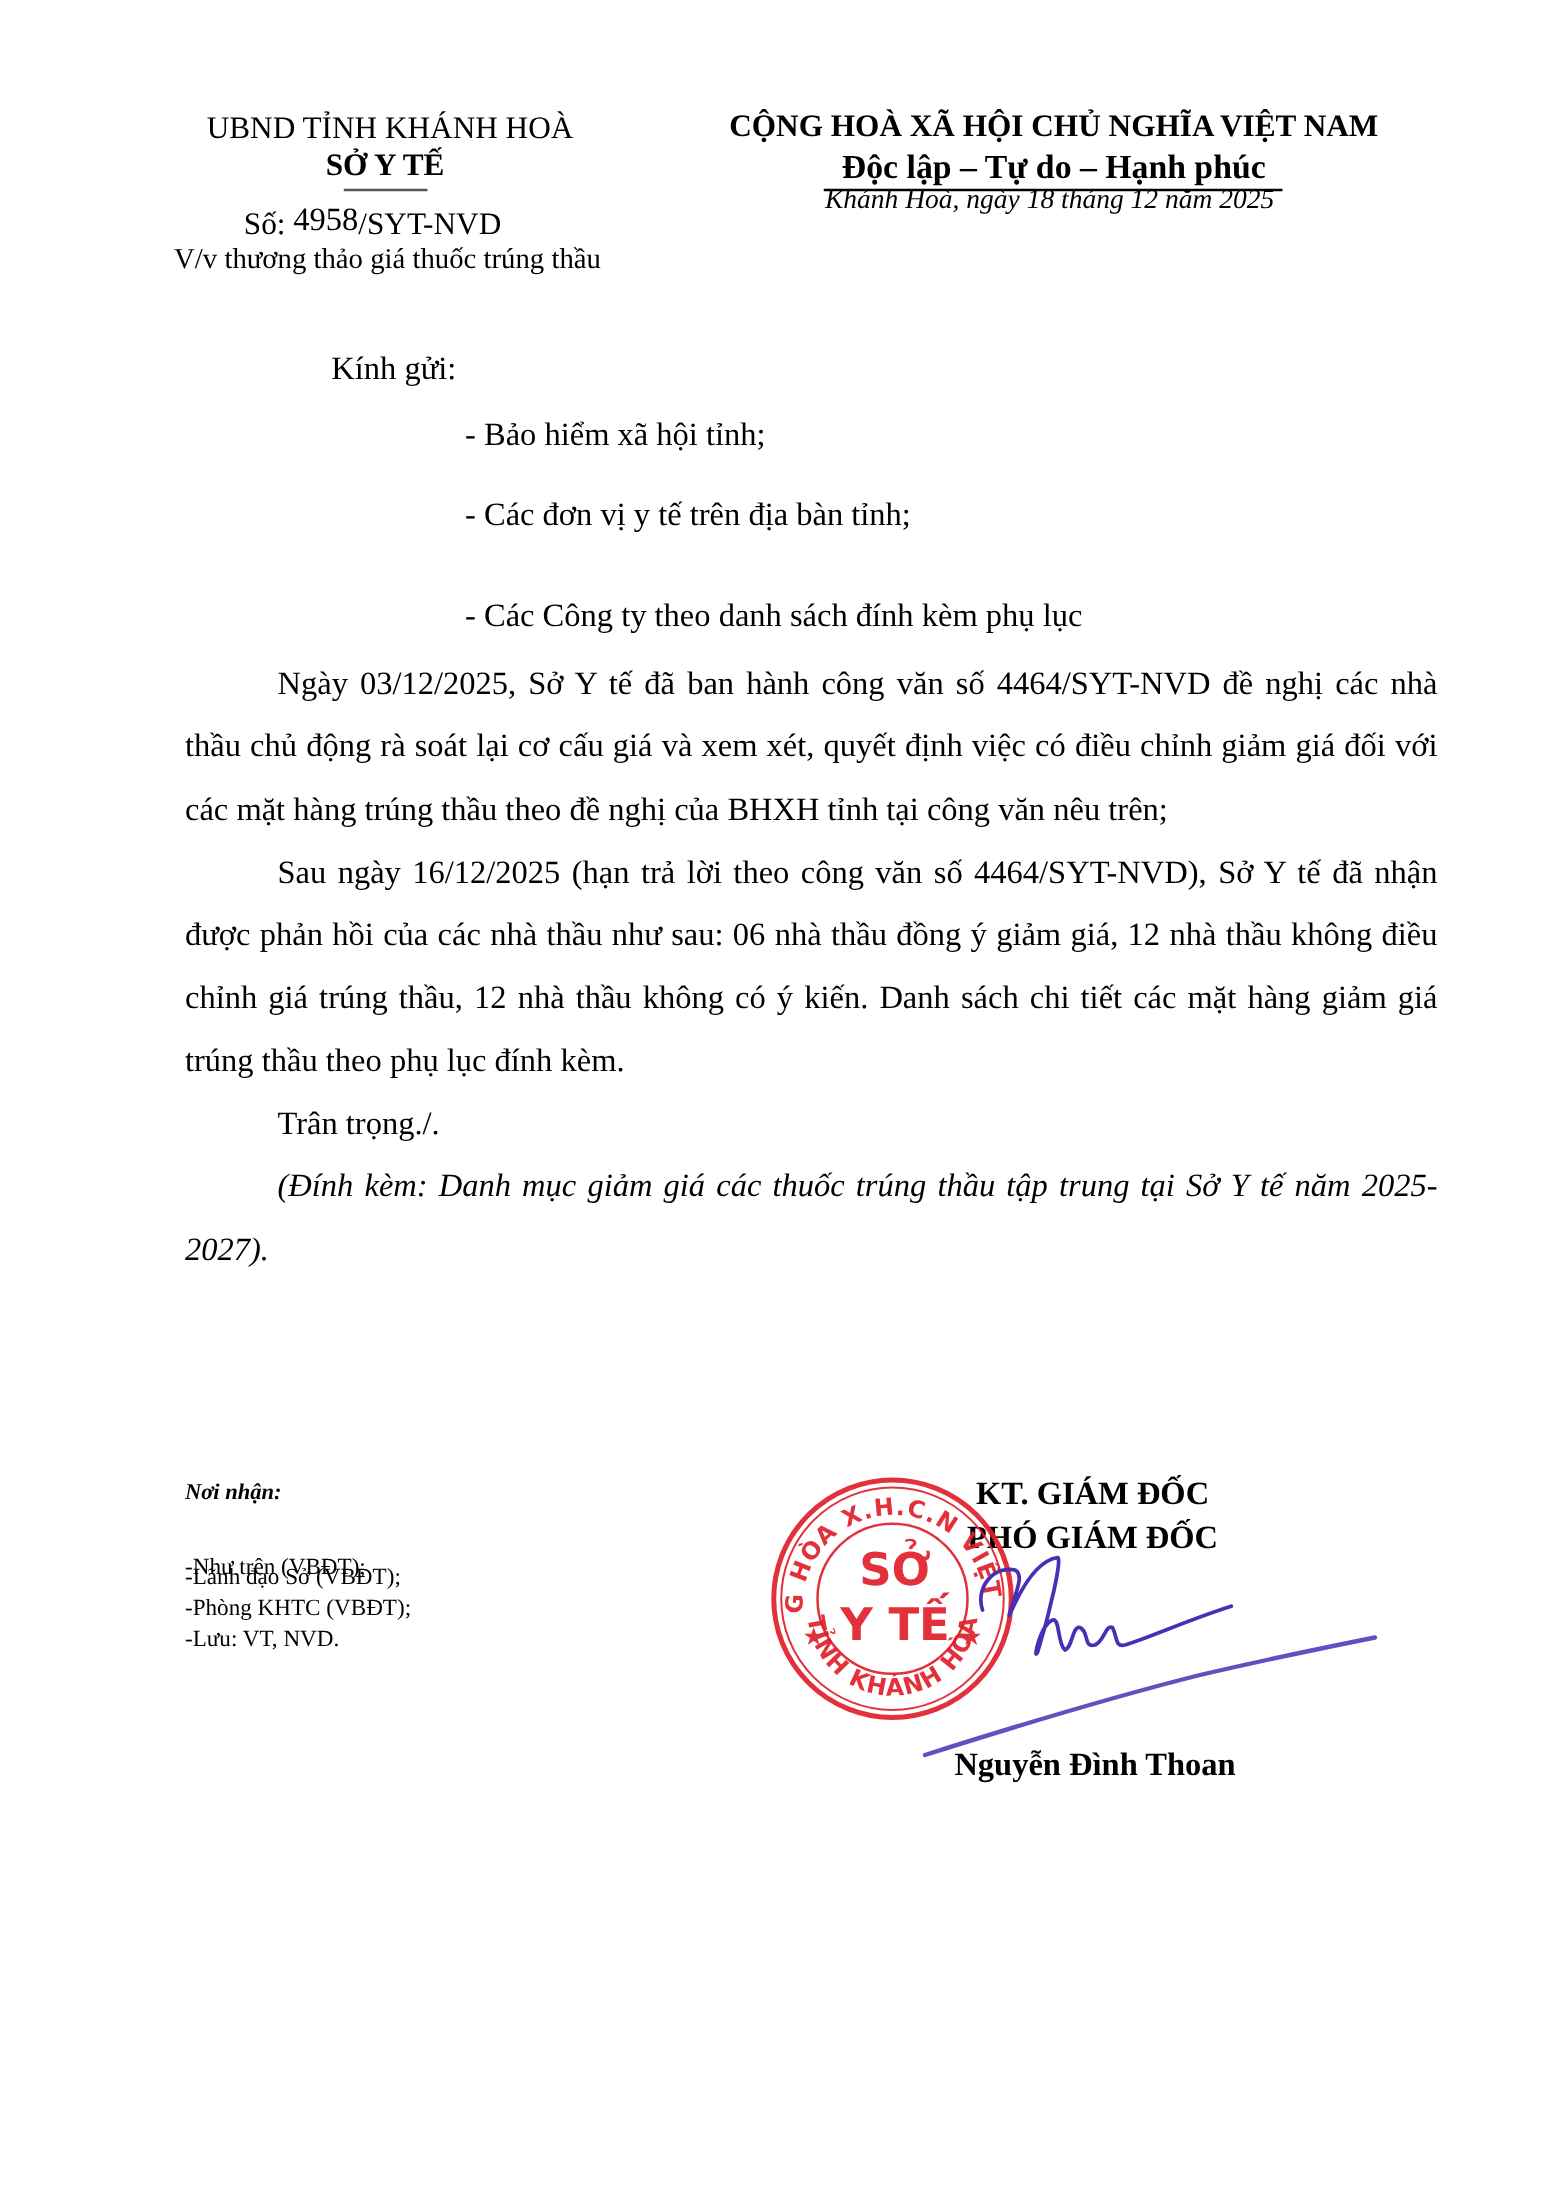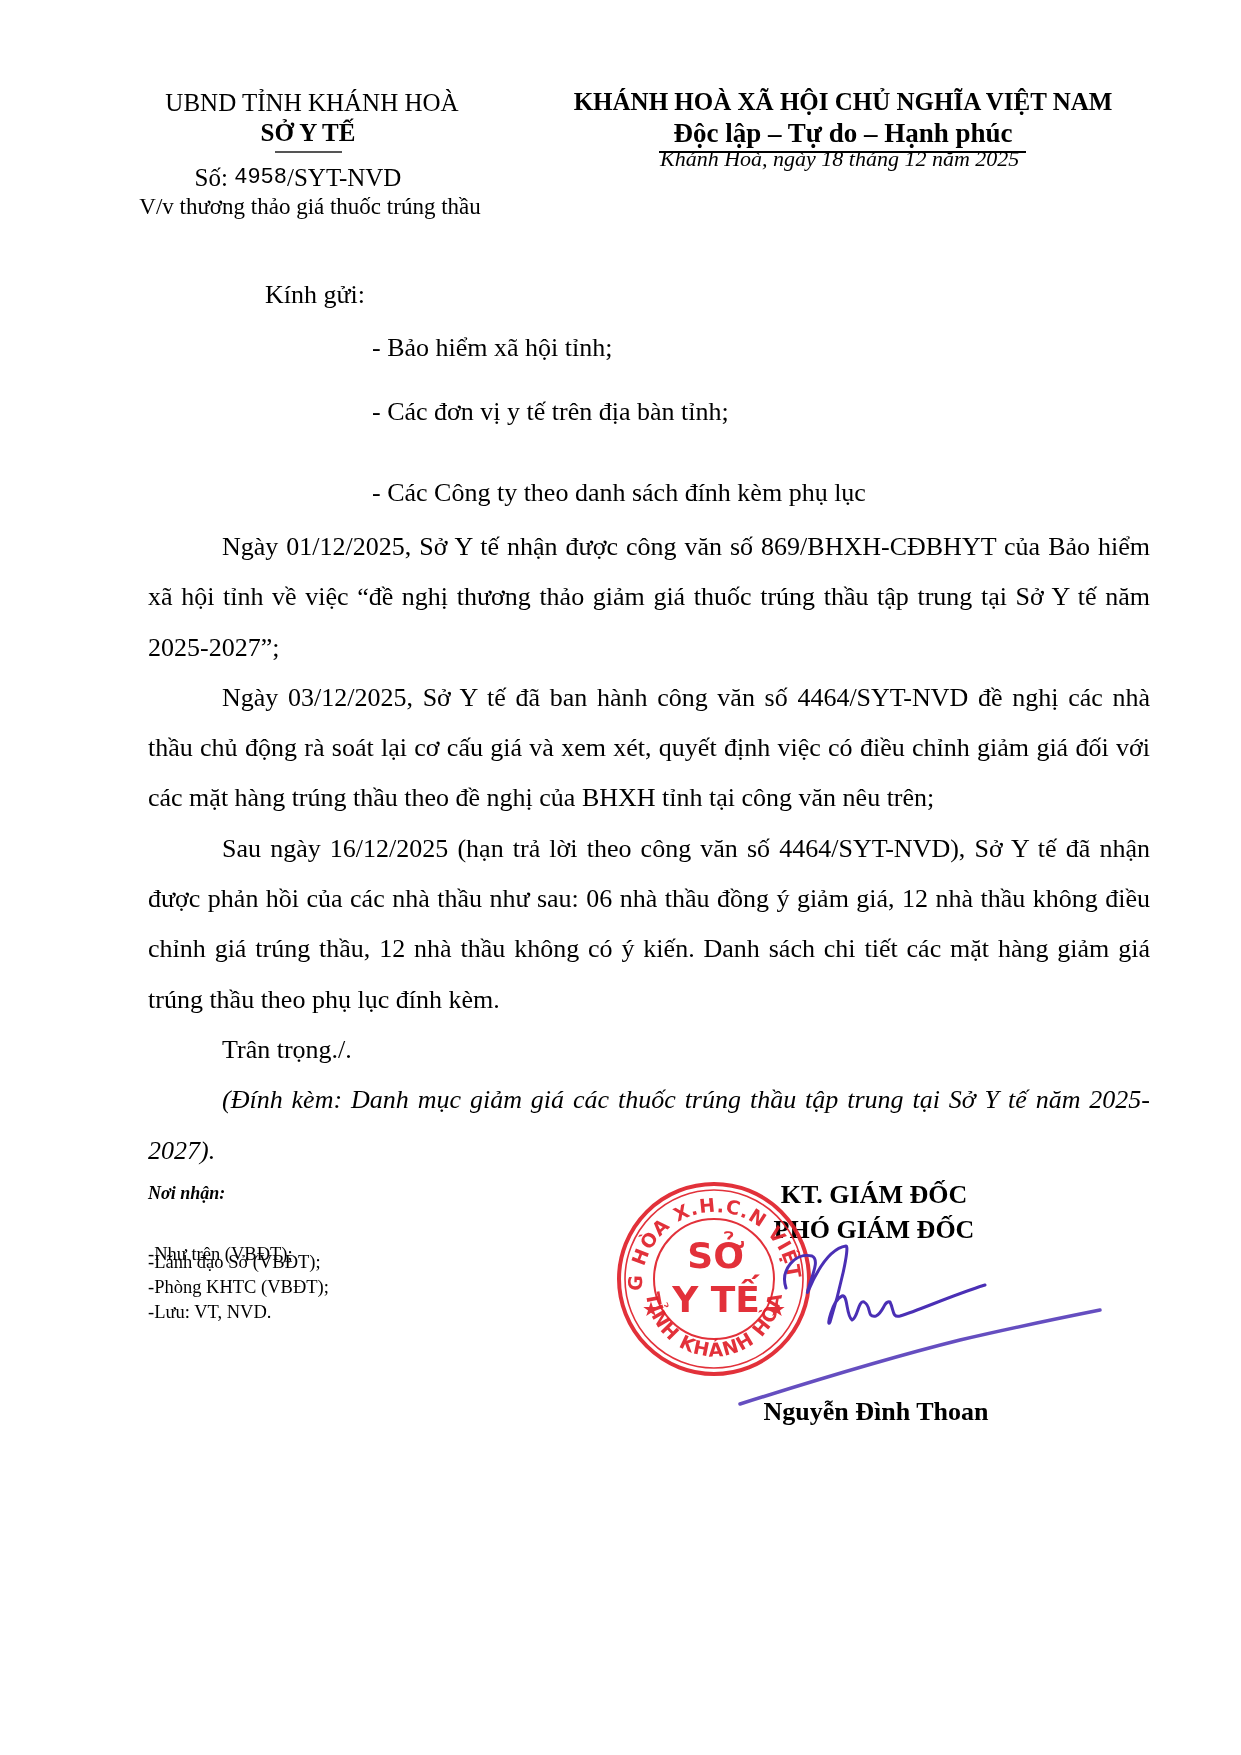--- a/index.html
+++ b/index.html
@@ -5,21 +5,21 @@
   html, body { margin: 0; padding: 0; background: #ffffff; }
   body {
     width: 1241px; height: 1755px; position: relative; overflow: hidden;
     font-family: "Liberation Serif", "DejaVu Serif", serif; color: #000;
   }
   .abs { position: absolute; white-space: nowrap; }
   .hl-org { top: 89px; left: 312px; transform: translateX(-50%); font-size: 25px; width: auto; }
   .hl-dept { top: 119px; left: 308px; transform: translateX(-50%); font-size: 25px; font-weight: bold; width: auto; }
   .hl-dept-line { top: 151px; left: 275px; width: 67px; height: 2px; background: #555; }
   .hl-num { top: 164px; left: 298px; transform: translateX(-50%); font-size: 25px; width: auto; }
-  .hl-num .n { font-size: 22px; position: relative; top: -3px; font-family: Liberation Mono, monospace; }
+  .hl-num .n { font-size: 26px; position: relative; top: -3px; }
   .hl-subj { top: 194px; left: 310px; transform: translateX(-50%); font-size: 23px; width: auto; }
 
   
   .hr-nation { top: 88px; left: 843px; transform: translateX(-50%); font-size: 25px; font-weight: bold; }
   .hr-motto { top: 118px; left: 843px; transform: translateX(-50%); font-size: 27px; font-weight: bold; }
   .hr-motto-line { top: 151px; left: 659px; width: 367px; height: 2px; background: #000; }
   .hr-date { top: 146px; left: 660px; font-size: 22px; font-style: italic; }
 
   
   .salute { top: 280px; left: 265px; font-size: 26px; }
@@ -42,32 +42,31 @@
 </style>
 </head>
 <body>
 
 <div class="abs hl-org">UBND TỈNH KHÁNH HOÀ</div>
 <div class="abs hl-dept">SỞ Y TẾ</div>
 <div class="abs hl-dept-line"></div>
 <div class="abs hl-num"><span>Số: </span><span class="n">4958</span><span>/SYT-NVD</span></div>
 <div class="abs hl-subj">V/v thương thảo giá thuốc trúng thầu</div>
 
-<div class="abs hr-nation">KHÁNH HOÀ XÃ HỘI CHỦ NGHĨA VIỆT NAM</div>
+<div class="abs hr-nation">CỘNG HOÀ XÃ HỘI CHỦ NGHĨA VIỆT NAM</div>
 <div class="abs hr-motto">Độc lập – Tự do – Hạnh phúc</div>
 <div class="abs hr-motto-line"></div>
 <div class="abs hr-date">Khánh Hoà, ngày 18 tháng 12 năm 2025</div>
 
 <div class="abs salute">Kính gửi:</div>
 <div class="abs recip" style="top:333px;">- Bảo hiểm xã hội tỉnh;</div>
 <div class="abs recip" style="top:397px;">- Các đơn vị y tế trên địa bàn tỉnh;</div>
 <div class="abs recip" style="top:461px;margin-top:17px;">- Các Công ty theo danh sách đính kèm phụ lục</div>
 
 <div class="body" style="top:522px;">
-  <p>Ngày 01/12/2025, Sở Y tế nhận được công văn số 869/BHXH-CĐBHYT của Bảo hiểm xã hội tỉnh về việc “đề nghị thương thảo giảm giá thuốc trúng thầu tập trung tại Sở Y tế năm 2025-2027”;</p>
   <p>Ngày 03/12/2025, Sở Y tế đã ban hành công văn số 4464/SYT-NVD đề nghị các nhà thầu chủ động rà soát lại cơ cấu giá và xem xét, quyết định việc có điều chỉnh giảm giá đối với các mặt hàng trúng thầu theo đề nghị của BHXH tỉnh tại công văn nêu trên;</p>
   <p>Sau ngày 16/12/2025 (hạn trả lời theo công văn số 4464/SYT-NVD), Sở Y tế đã nhận được phản hồi của các nhà thầu như sau: 06 nhà thầu đồng ý giảm giá, 12 nhà thầu không điều chỉnh giá trúng thầu, 12 nhà thầu không có ý kiến. Danh sách chi tiết các mặt hàng giảm giá trúng thầu theo phụ lục đính kèm.</p>
   <p>Trân trọng./.</p>
   <p class="italic">(Đính kèm: Danh mục giảm giá các thuốc trúng thầu tập trung tại Sở Y tế năm 2025-2027).</p>
 </div>
 
 <div class="abs recv-title">Nơi nhận:</div>
 <div class="abs recv-item" style="top:1220px;margin-top:24px;">-Như trên (VBĐT);</div>
 <div class="abs recv-item" style="top:1252px;text-align:right;">-Lãnh đạo Sở (VBĐT);</div>
 <div class="abs recv-item" style="top:1277px;">-Phòng KHTC (VBĐT);</div>

